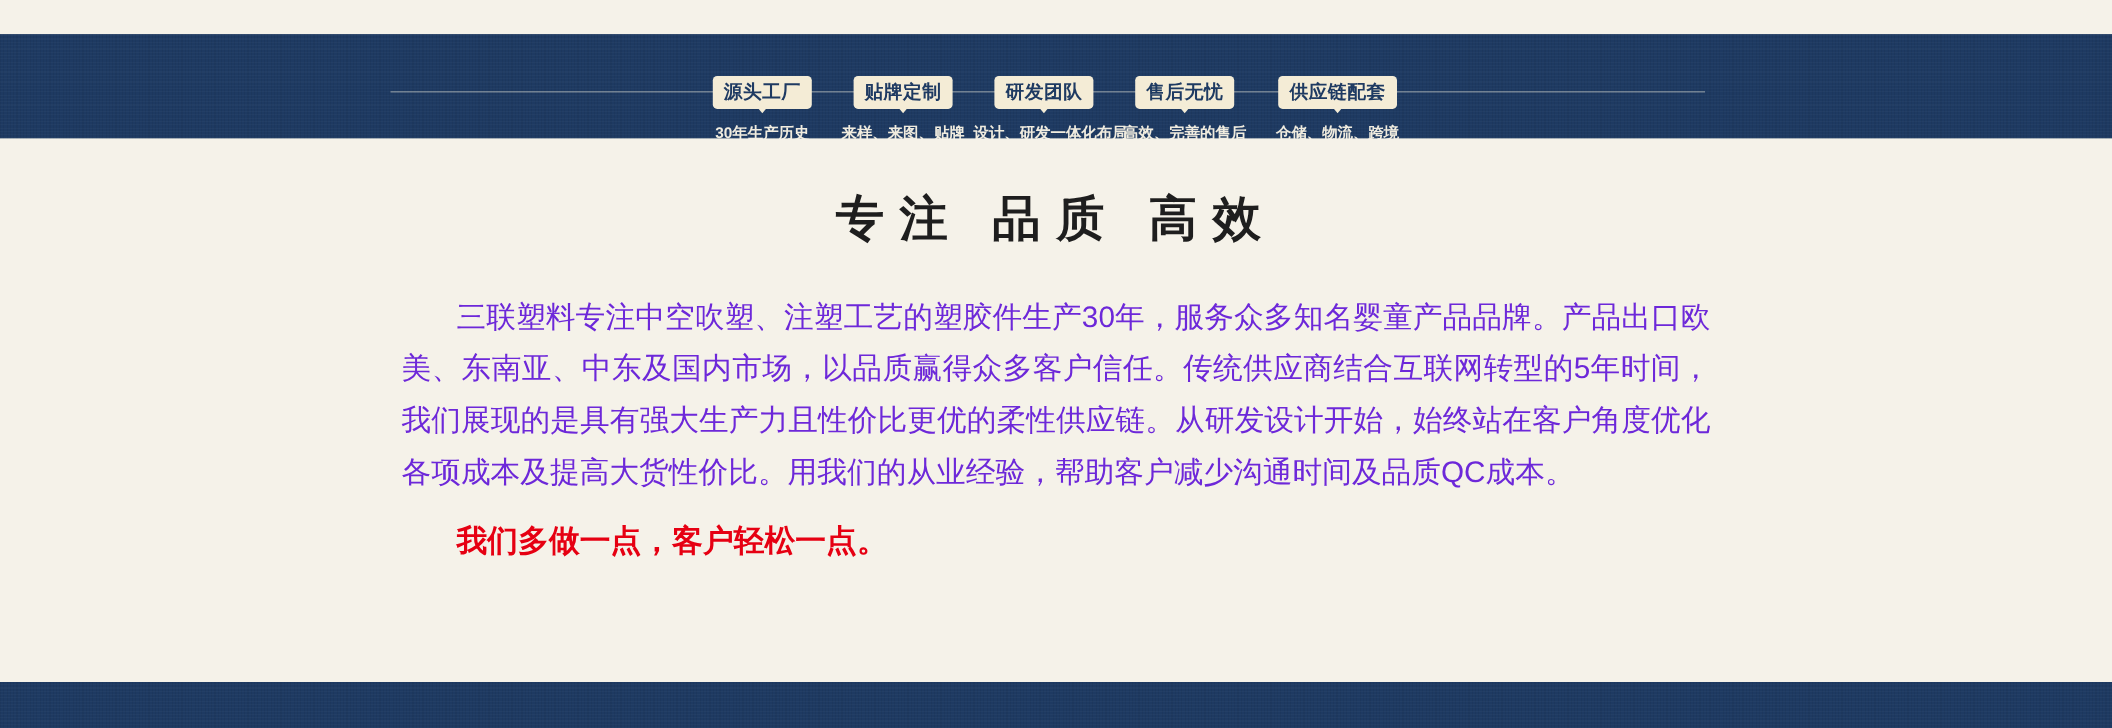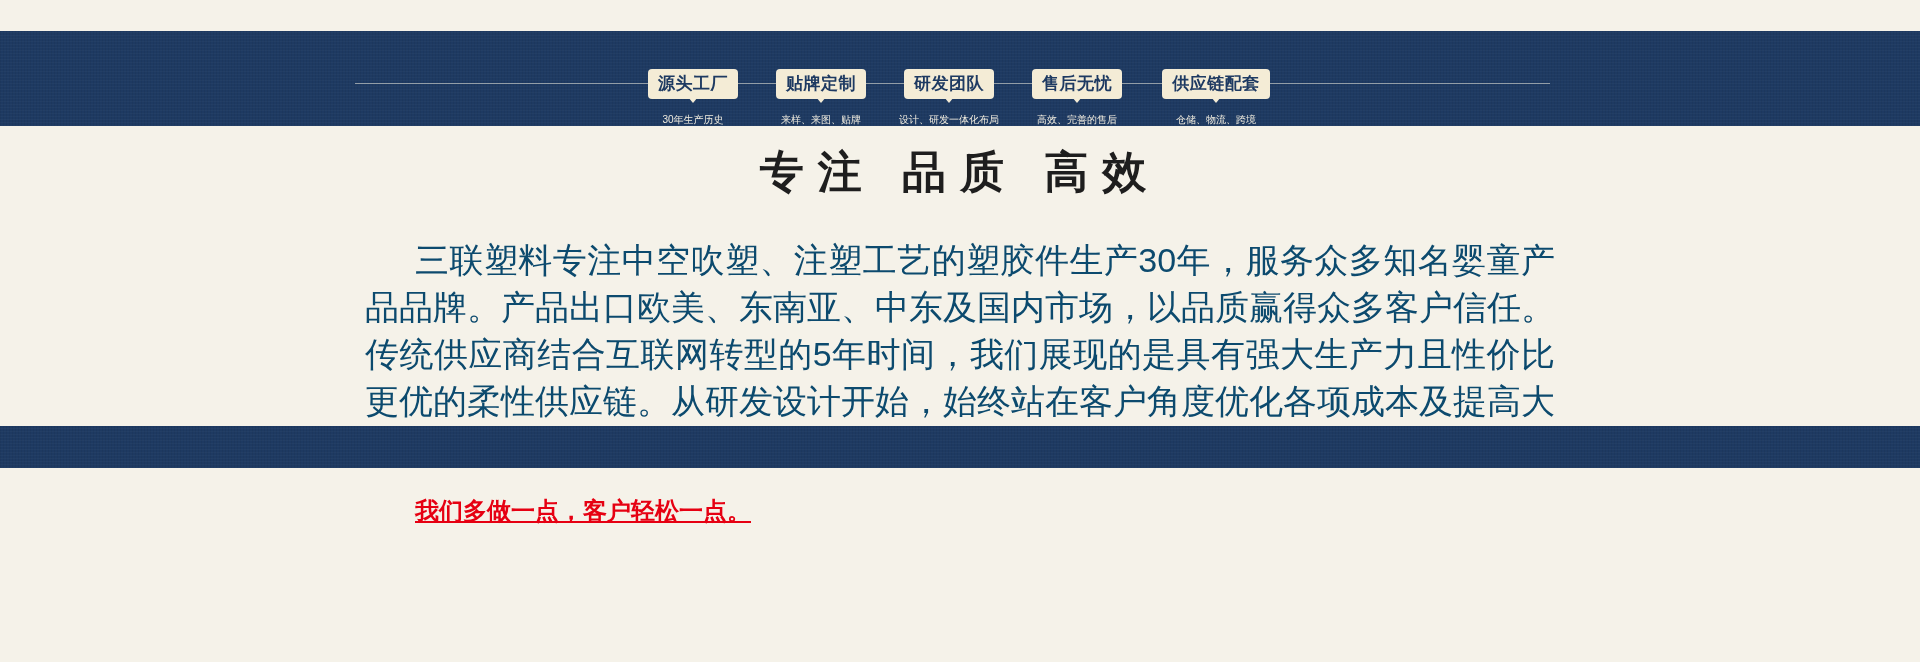--- a/index.html
+++ b/index.html
@@ -10,21 +10,21 @@
     width: 1920px;
     height: 662px;
     overflow: hidden;
     background: #f5f2e9;
     font-family: "Liberation Sans", "DejaVu Sans", sans-serif;
   }
 
   .page {
     position: relative;
     width: 1920px;
-    height: 468px;
+    height: 662px;
     background: #f5f2e9;
   }
 
   
   .top-band {
     position: absolute;
     left: 0;
     top: 31px;
     width: 1920px;
     height: 95px;
@@ -86,65 +86,65 @@
     width: 0;
     height: 0;
     border-left: 5px solid transparent;
     border-right: 5px solid transparent;
     border-top: 6px solid #f4ecd6;
   }
 
   .feature .desc {
     margin-top: 12px;
     color: #f0ecdf;
-    font-size: 10px;
+    font-size: 14px;
     line-height: 18px;
     white-space: nowrap;
+    font-weight: bold;
   }
 
   
   .main {
     position: absolute;
     top: 126px;
     left: 0;
     width: 1920px;
     height: 494px;
     background: #f5f2e9;
   }
 
   .headline {
     margin: 0;
-    padding-top: 20px;
+    padding-top: 48px;
     text-align: center;
     color: #1e1e1e;
     font-size: 44px;
     font-weight: bold;
     letter-spacing: 14px;
     line-height: 1.2;
   }
 
   .body-copy {
     width: 1190px;
     margin: 38px auto 0 auto;
-    color: #0c4a6e;
-    font-size: 34px;
+    color: #6d28d9;
+    font-size: 27px;
     line-height: 47px;
     text-align: justify;
     text-indent: 50px;
   }
 
   .slogan {
     width: 1190px;
     margin: 22px auto 0 auto;
     color: #e60012;
-    font-size: 24px;
+    font-size: 28px;
     font-weight: bold;
     line-height: 34px;
     text-indent: 50px;
-    text-decoration: underline;
   }
 
   
   .bottom-band {
     position: absolute;
     left: 0;
     bottom: 0;
     width: 1920px;
     height: 42px;
     background:

